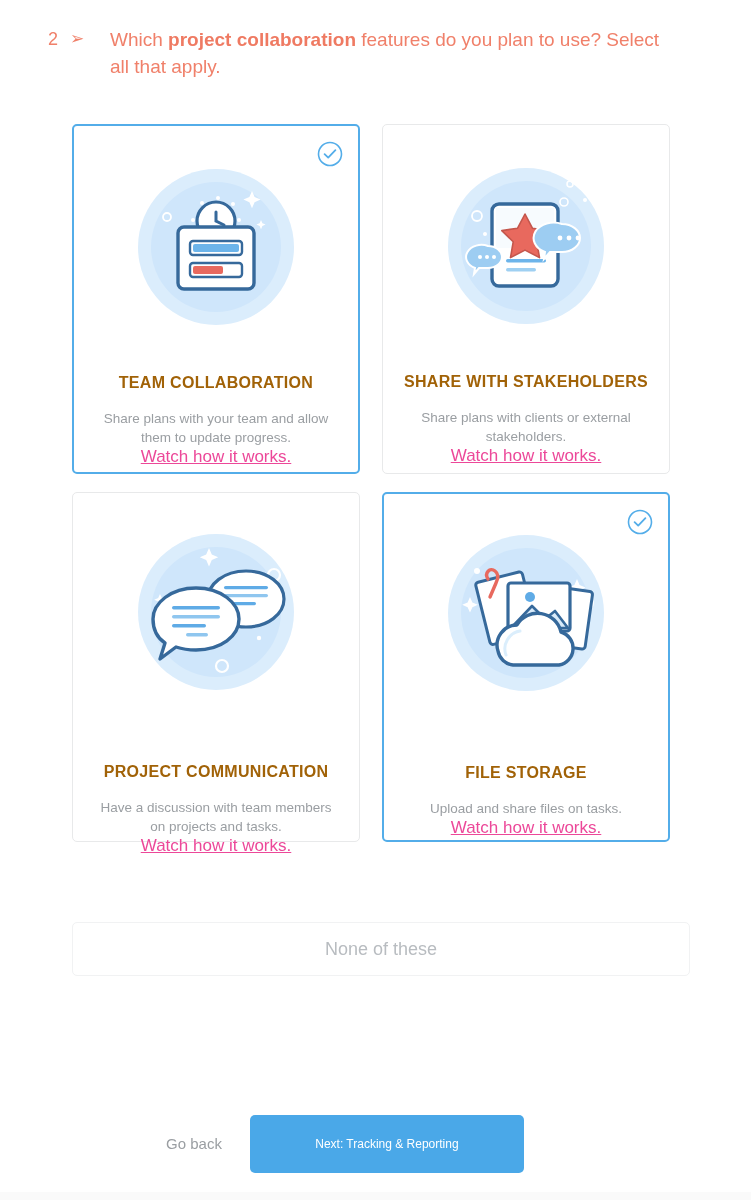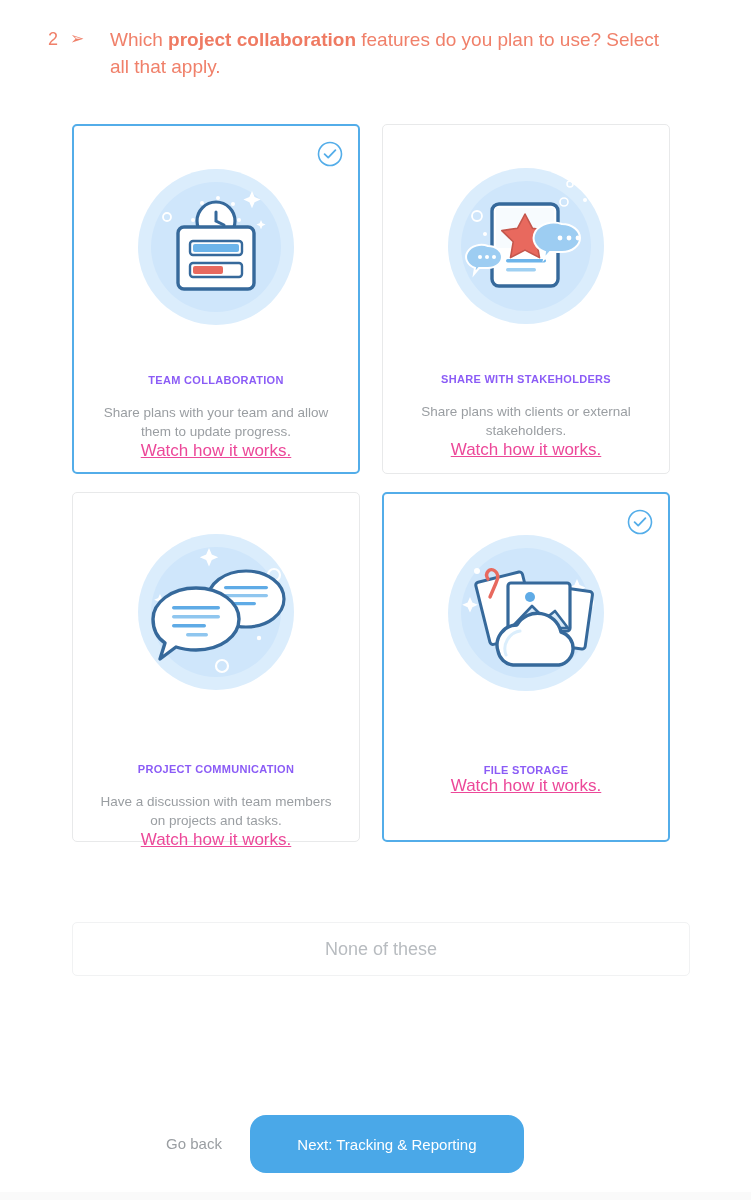--- a/index.html
+++ b/index.html
@@ -91,23 +91,23 @@
   .icon-wrap {
     margin-top: 39px;
     width: 165px;
     height: 165px;
     display: flex;
     align-items: center;
     justify-content: center;
   }
   .card-title {
     margin-top: 44px;
-    font-size: 11px;
+    font-size: 16px;
     font-weight: 700;
-    color: #8b5cf6;
+    color: #a16207;
     letter-spacing: 0.3px;
     text-align: center;
   }
   .card-desc {
     margin-top: 17px;
     font-size: 13.5px;
     line-height: 19px;
     color: #9a9ea2;
     text-align: center;
     width: 248px;
@@ -162,23 +162,23 @@
     color: #9a9ea2;
     margin-top: 35px;
     margin-right: 28px;
     cursor: pointer;
   }
   .next-btn {
     width: 274px;
     height: 58px;
     background: #4aa8e8;
     border: none;
-    border-radius: 16px;
+    border-radius: 5px;
     color: #ffffff;
-    font-size: 15px;
+    font-size: 12px;
     font-family: "Liberation Sans", sans-serif;
     cursor: pointer;
     margin-top: 15px;
     margin-right: 61px;
   }
   .bottom-band {
     position: absolute;
     left: 0;
     top: 1192px;
     width: 751px;
@@ -314,20 +314,21 @@
           <path d="M44 48 c-4 -6 2 -12 7 -8 c4 3 3 8 1 12 l-6 14" fill="none" stroke="#e8695e" stroke-width="3.4" stroke-linecap="round"></path>
           <rect x="107" y="58" width="38" height="58" rx="3" fill="#ffffff" stroke="#36699b" stroke-width="3" transform="rotate(8 126 87)"></rect>
           <rect x="64" y="52" width="62" height="48" rx="3" fill="#ffffff" stroke="#36699b" stroke-width="3.2"></rect>
           <circle cx="86" cy="66" r="5" fill="#5fabe6"></circle>
           <path d="M67 97 L88 75 L101 88 L111 80 L124 97 z" fill="#d9ebfa" stroke="#36699b" stroke-width="2.6" stroke-linejoin="round"></path>
           <path d="M54 120 a20 20 0 0 1 19 -26 a24 24 0 0 1 44 7 a17 17 0 0 1 -2 33 h-46 a17 17 0 0 1 -15 -14 z" fill="#ffffff" stroke="#36699b" stroke-width="3.4" stroke-linejoin="round"></path>
           <path d="M62 124 a18 18 0 0 1 14 -24" fill="none" stroke="#dbeefc" stroke-width="3" stroke-linecap="round"></path>
         </svg>
       </div>
       <div class="card-title">FILE STORAGE</div>
+      <div class="card-desc">Upload and share files on tasks.</div>
       <div class="card-link">Watch how it works.</div>
     </div>
 
   </div>
 
   <div class="none-box">
     <span class="none-label">None of these</span>
   </div>
 
   <div class="footer">

